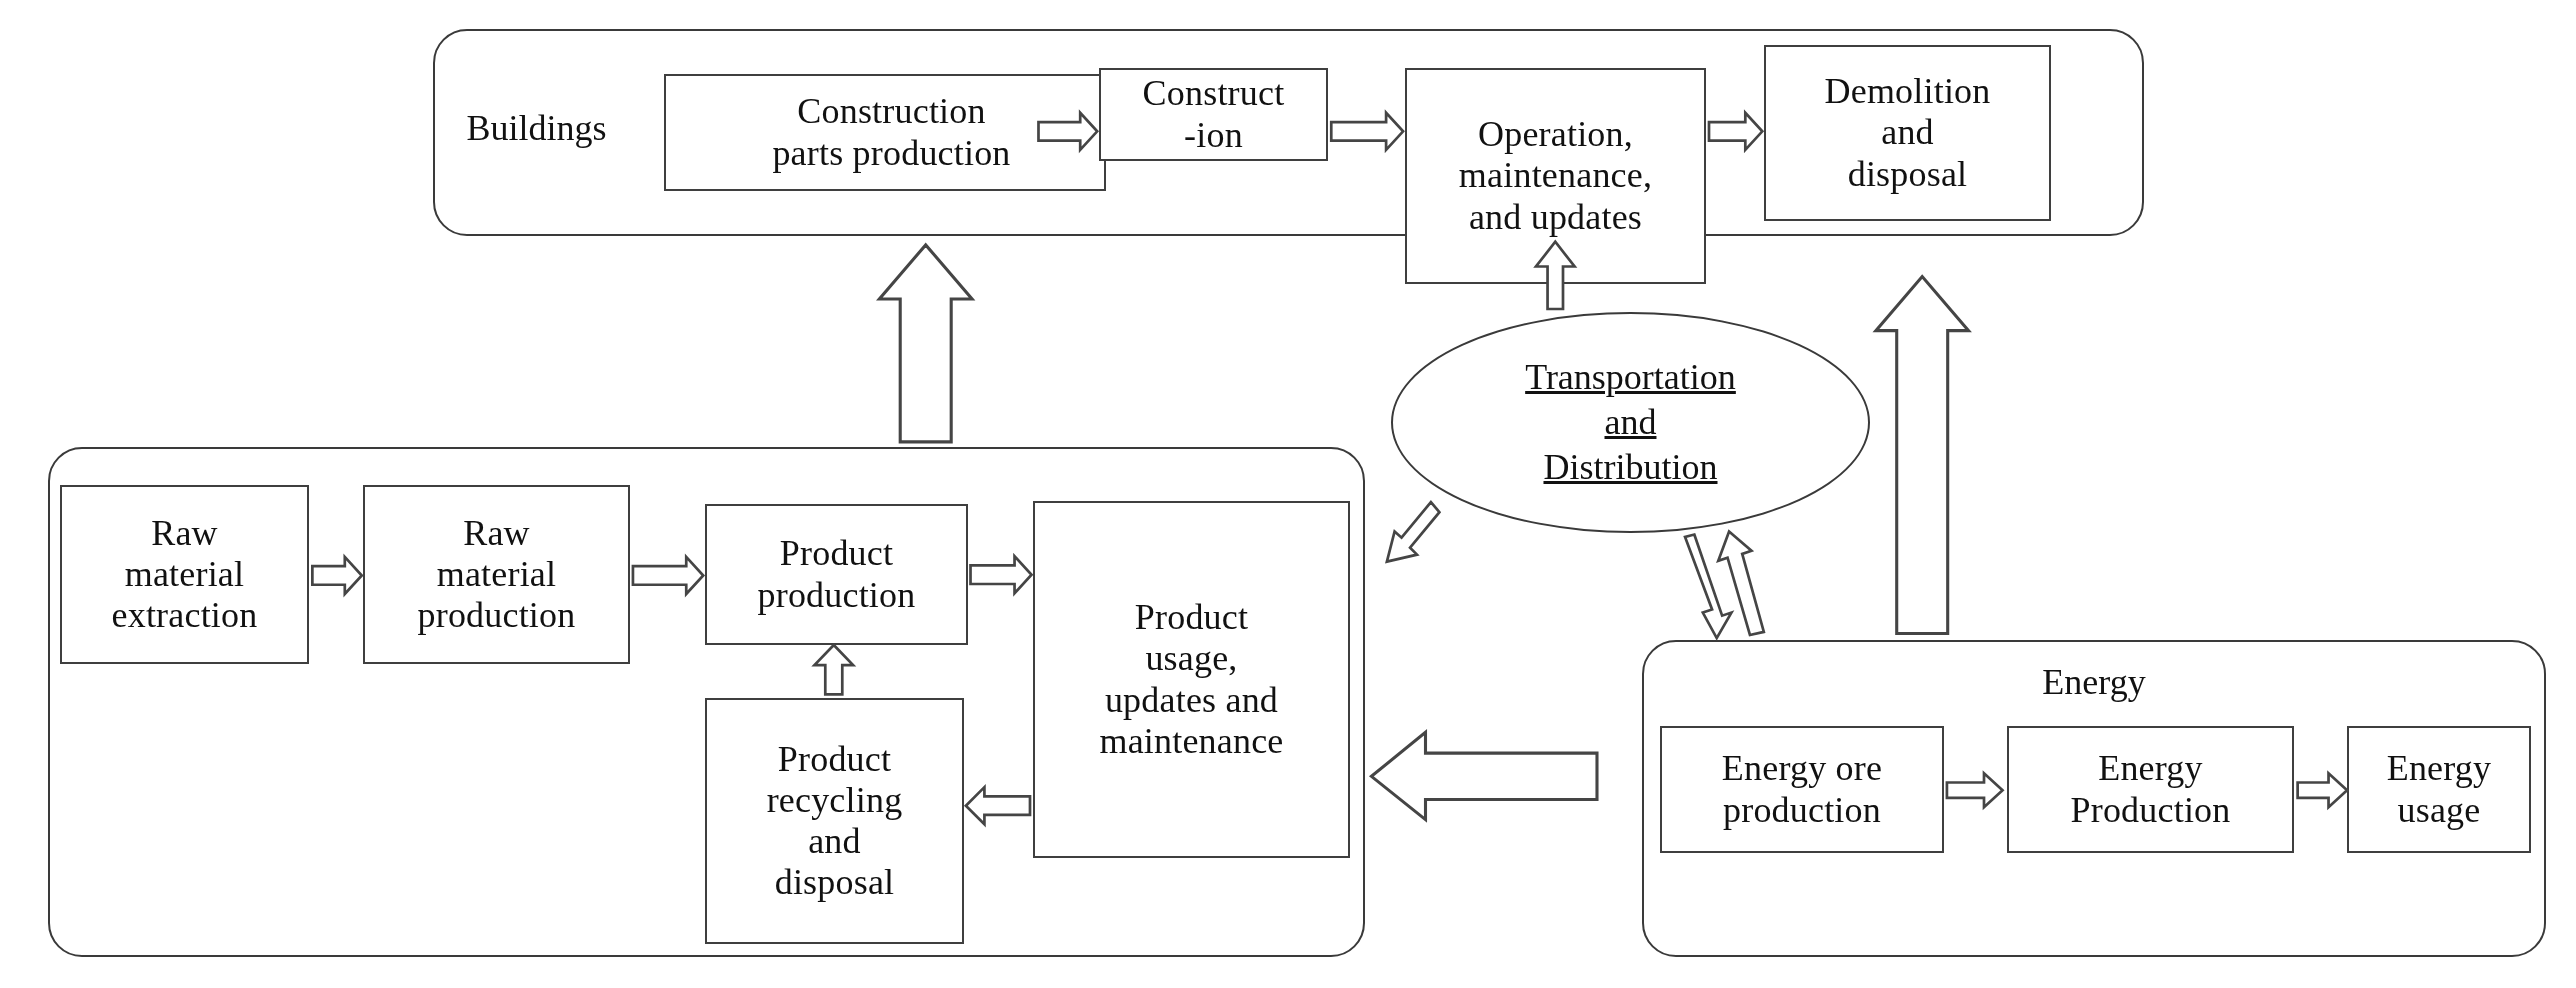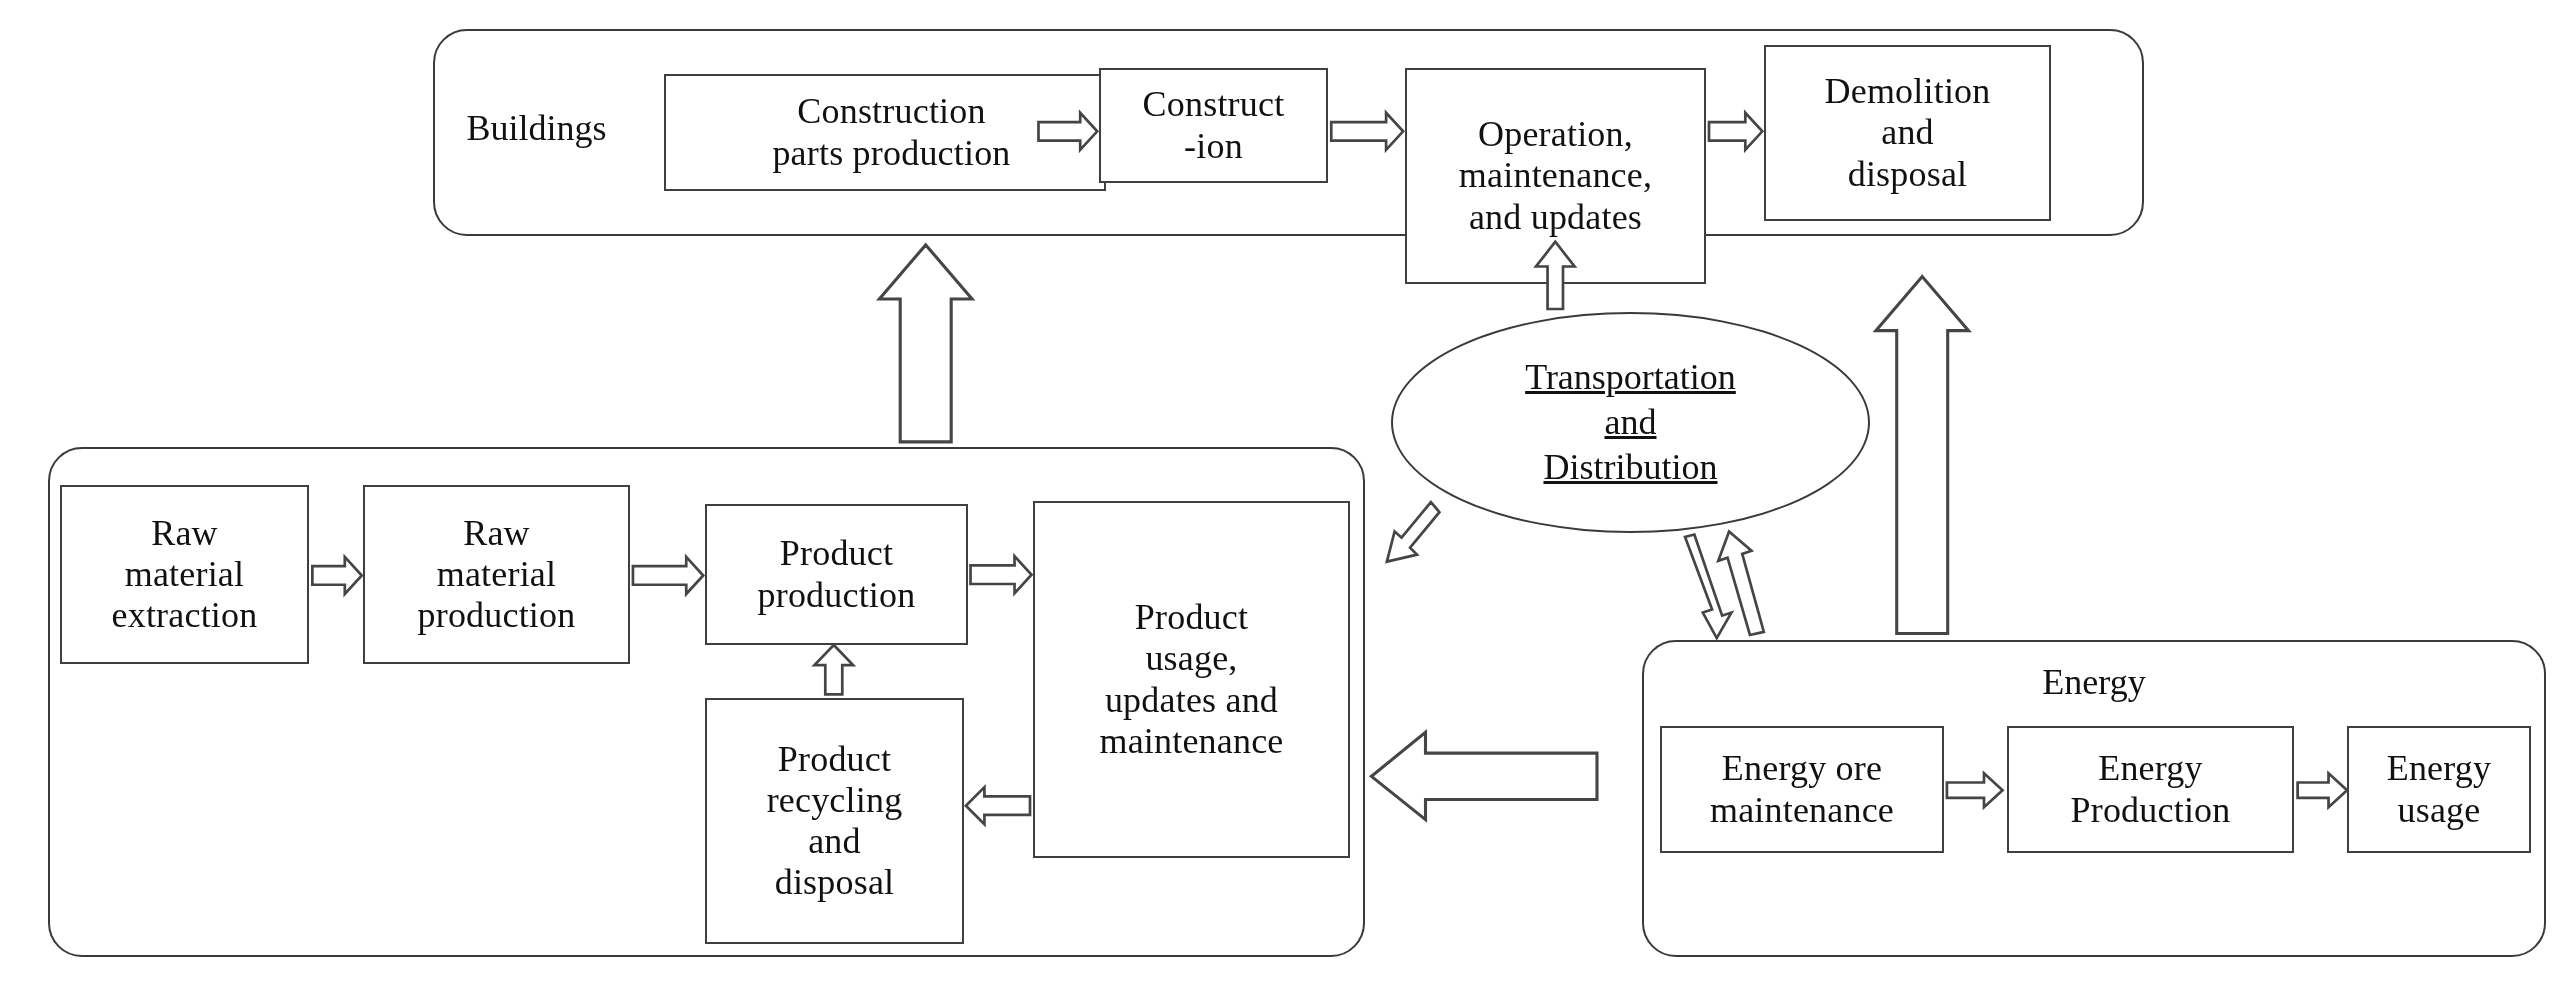--- a/index.html
+++ b/index.html
@@ -31,21 +31,21 @@
 
 <div id="stage">
 
   <div class="group" style="left:433px;top:29px;width:1711px;height:207px;">
   </div>
   <div class="label" style="left:440px;top:107px;width:193px;font-size:36px;">Buildings</div>
 
   <div class="box" style="left:664px;top:74px;width:442px;height:117px;font-size:36px;white-space:pre-line;padding-left:13px;">Construction
 parts production</div>
 
-  <div class="box" style="left:1099px;top:68px;width:229px;height:115px;font-size:36px;white-space:pre-line;">Construct
+  <div class="box" style="left:1099px;top:68px;width:229px;height:93px;font-size:36px;white-space:pre-line;">Construct
 -ion</div>
 
   <div class="box" style="left:1405px;top:45px;width:301px;height:216px;font-size:36px;white-space:pre-line;margin-top:23px;">Operation,
 maintenance,
 and updates</div>
 
   <div class="box" style="left:1764px;top:45px;width:287px;height:176px;font-size:36px;white-space:pre-line;">Demolition
 and
 disposal</div>
 
@@ -73,21 +73,21 @@
 
   <div class="box" style="left:705px;top:698px;width:259px;height:246px;font-size:36px;white-space:pre-line;">Product
 recycling
 and
 disposal</div>
 
   <div class="group" style="left:1642px;top:640px;width:904px;height:317px;"></div>
   <div class="label" style="left:1951px;top:661px;width:286px;font-size:36px;">Energy</div>
 
   <div class="box" style="left:1660px;top:726px;width:284px;height:127px;font-size:36px;white-space:pre-line;">Energy ore
-maintenance</div>
+production</div>
 
   <div class="box" style="left:2007px;top:726px;width:287px;height:127px;font-size:36px;white-space:pre-line;">Energy
 Production</div>
 
   <div class="box" style="left:2347px;top:726px;width:184px;height:127px;font-size:36px;white-space:pre-line;">Energy
 usage</div>
 
   <svg id="arrows" viewBox="0 0 3334 1279">
 
     <g>

